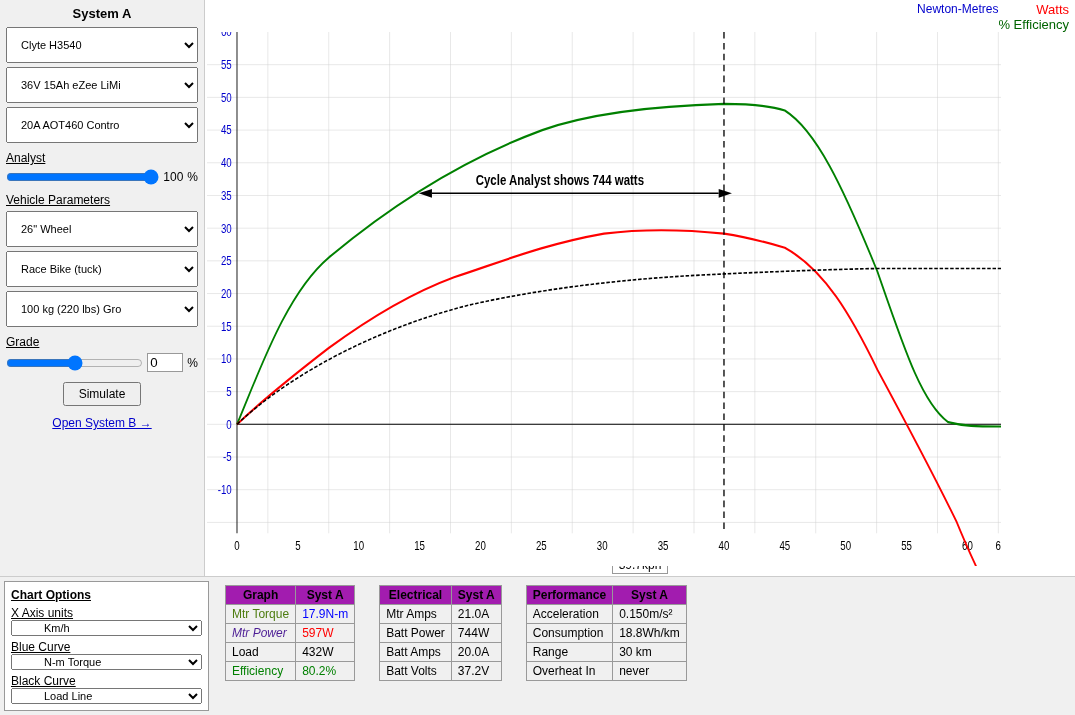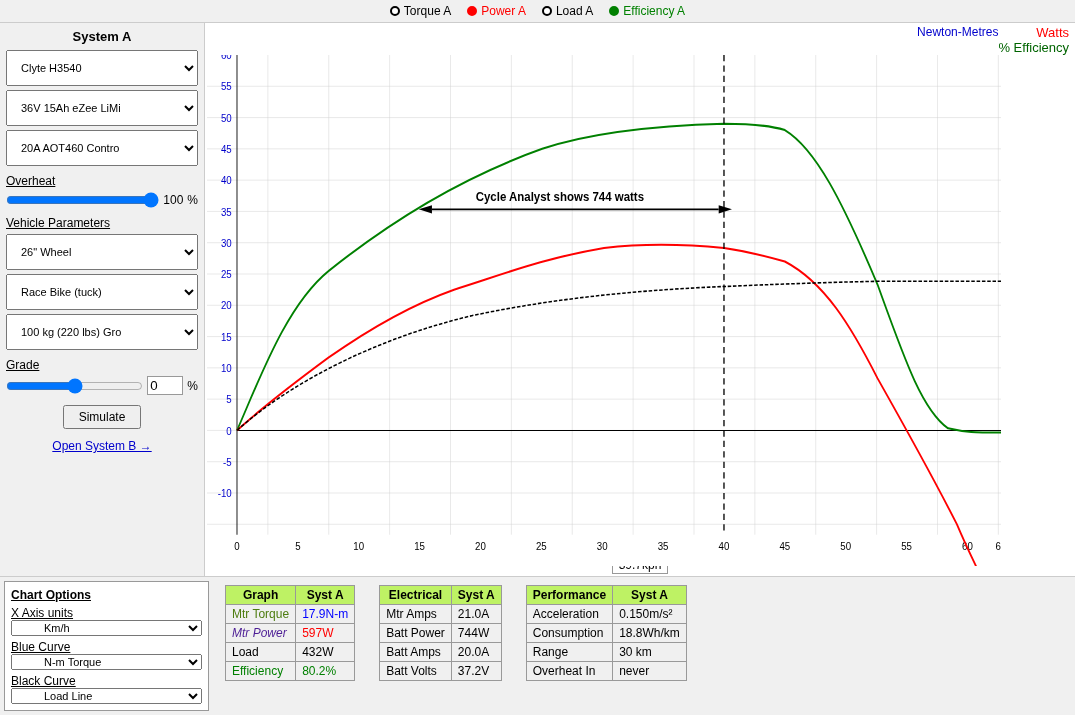--- a/index.html
+++ b/index.html
@@ -32,67 +32,49 @@
     
     .chart-options { width: 205px; border: 1px solid #999; background: white; padding: 6px; }
     .chart-options h3 { font-size: 12px; font-weight: bold; text-decoration: underline; margin-bottom: 4px; }
     .options-section-label { font-size: 12px; text-decoration: underline; margin-top: 4px; display: block; }
     .options-select { width: 100%; font-size: 11px; padding-left: 28px; }
     
     
     .data-tables { flex: 1; display: flex; gap: 8px; padding: 4px 8px; align-items: flex-start; }
     table { border-collapse: collapse; font-size: 12px; }
     table td, table th { border: 1px solid #999; padding: 2px 6px; }
-    table th { background: #bef264; font-weight: bold; text-align: center; }
+    table th { background: #a21caf; font-weight: bold; text-align: center; }
     .right-axis-row { display: flex; justify-content: space-between; }
     .rw { color: red; }
     .re { color: darkgreen; }
   </style>
 </head>
 <body>
 
 <div class="main-container">
 
-  <div class="legend-row">
-    <div class="legend-item">
-      <span style="display:inline-block;width:10px;height:10px;border-radius:50%;border:2px solid black;background:white;"></span>
-      <span>Torque A</span>
-    </div>
-    <div class="legend-item">
-      <span style="display:inline-block;width:10px;height:10px;border-radius:50%;border:2px solid red;background:red;"></span>
-      <span style="color:red;">Power A</span>
-    </div>
-    <div class="legend-item">
-      <span style="display:inline-block;width:10px;height:10px;border-radius:50%;border:2px solid black;background:white;"></span>
-      <span>Load A</span>
-    </div>
-    <div class="legend-item">
-      <span style="display:inline-block;width:10px;height:10px;border-radius:50%;border:2px solid green;background:green;"></span>
-      <span style="color:green;">Efficiency A</span>
-    </div>
-  </div>
 
   <div class="middle-row">
 
     <div class="sidebar">
       <div class="sidebar-title">System A</div>
 
       <select>
         <option>Clyte H3540</option>
       </select>
 
       <select>
         <option>36V 15Ah eZee LiMi</option>
       </select>
 
       <select>
         <option>20A AOT460 Contro</option>
       </select>
 
-      <label>Overheat</label>
+      <label>Analyst</label>
       <div class="throttle-row">
         <input type="range" class="throttle-slider" min="0" max="100" value="100" style="">
         <span>100</span>
         <span>%</span>
       </div>
 
       <label>Vehicle Parameters</label>
       <select>
         <option>26"  Wheel</option>
       </select>

